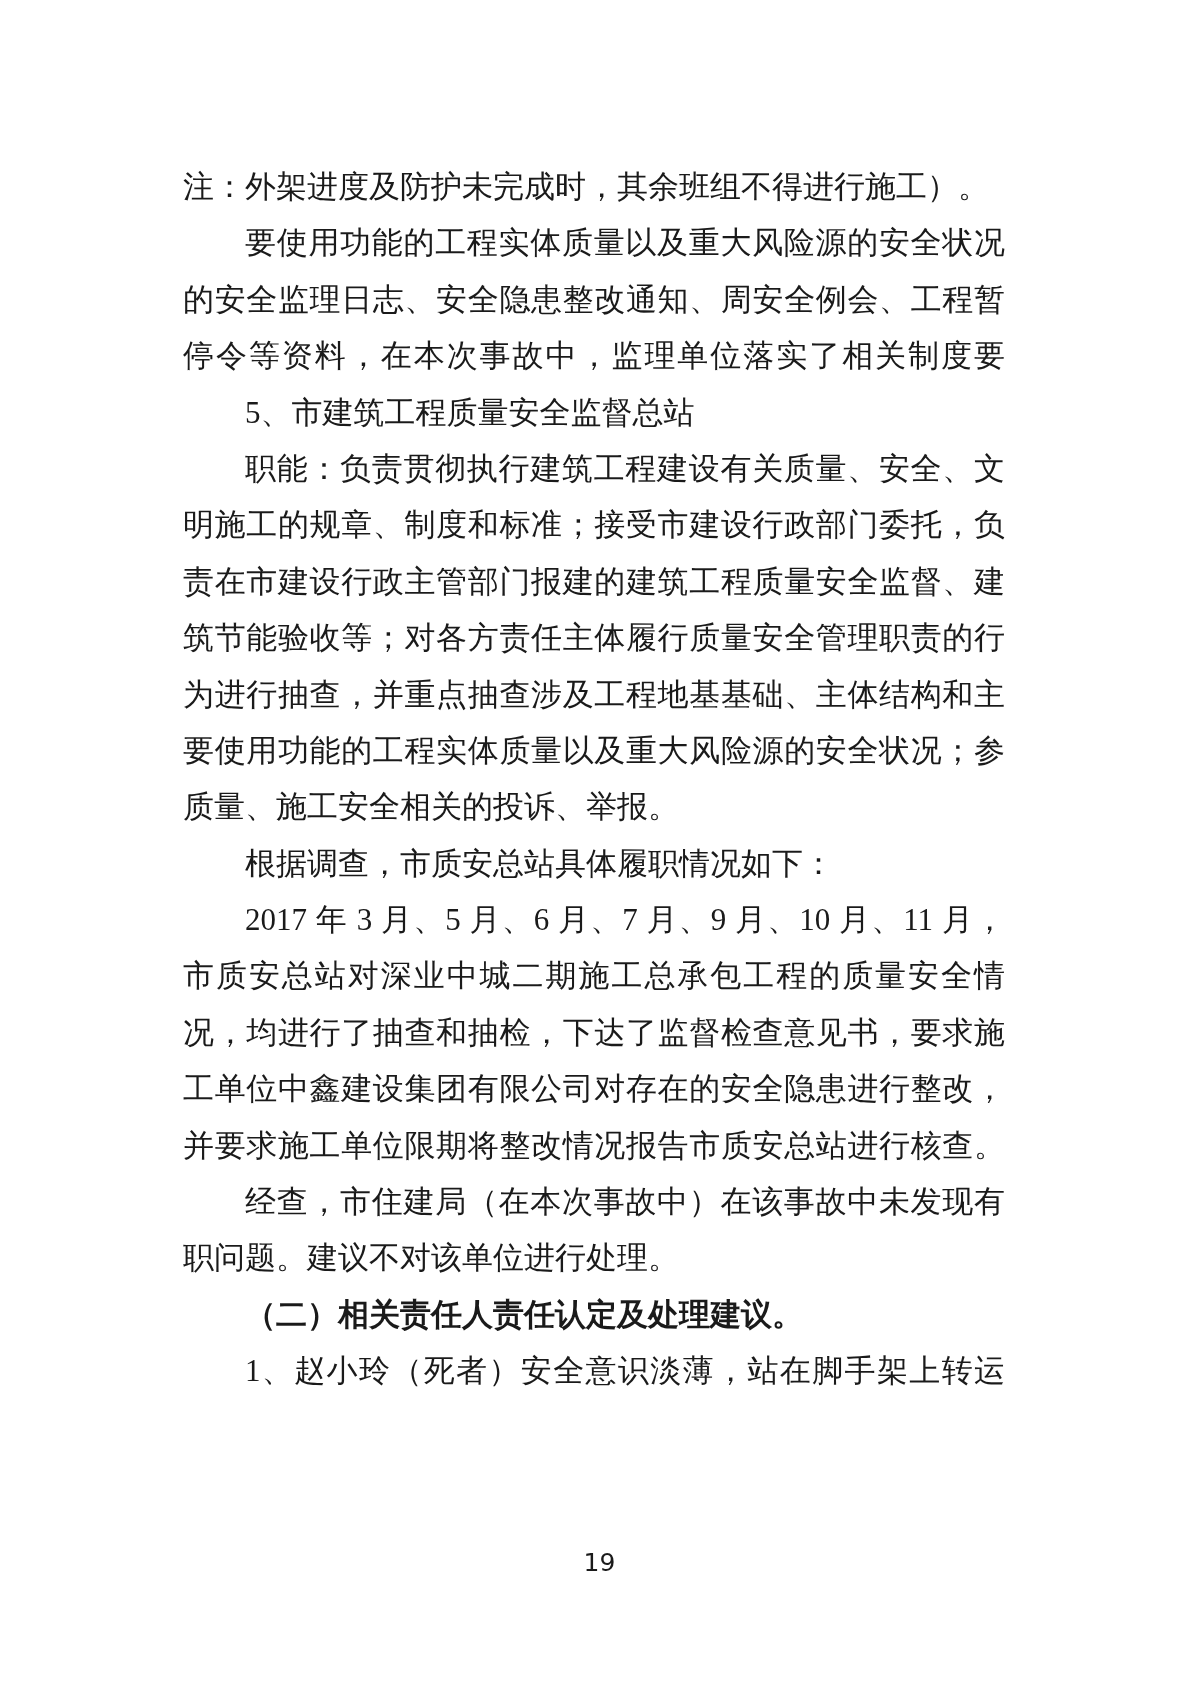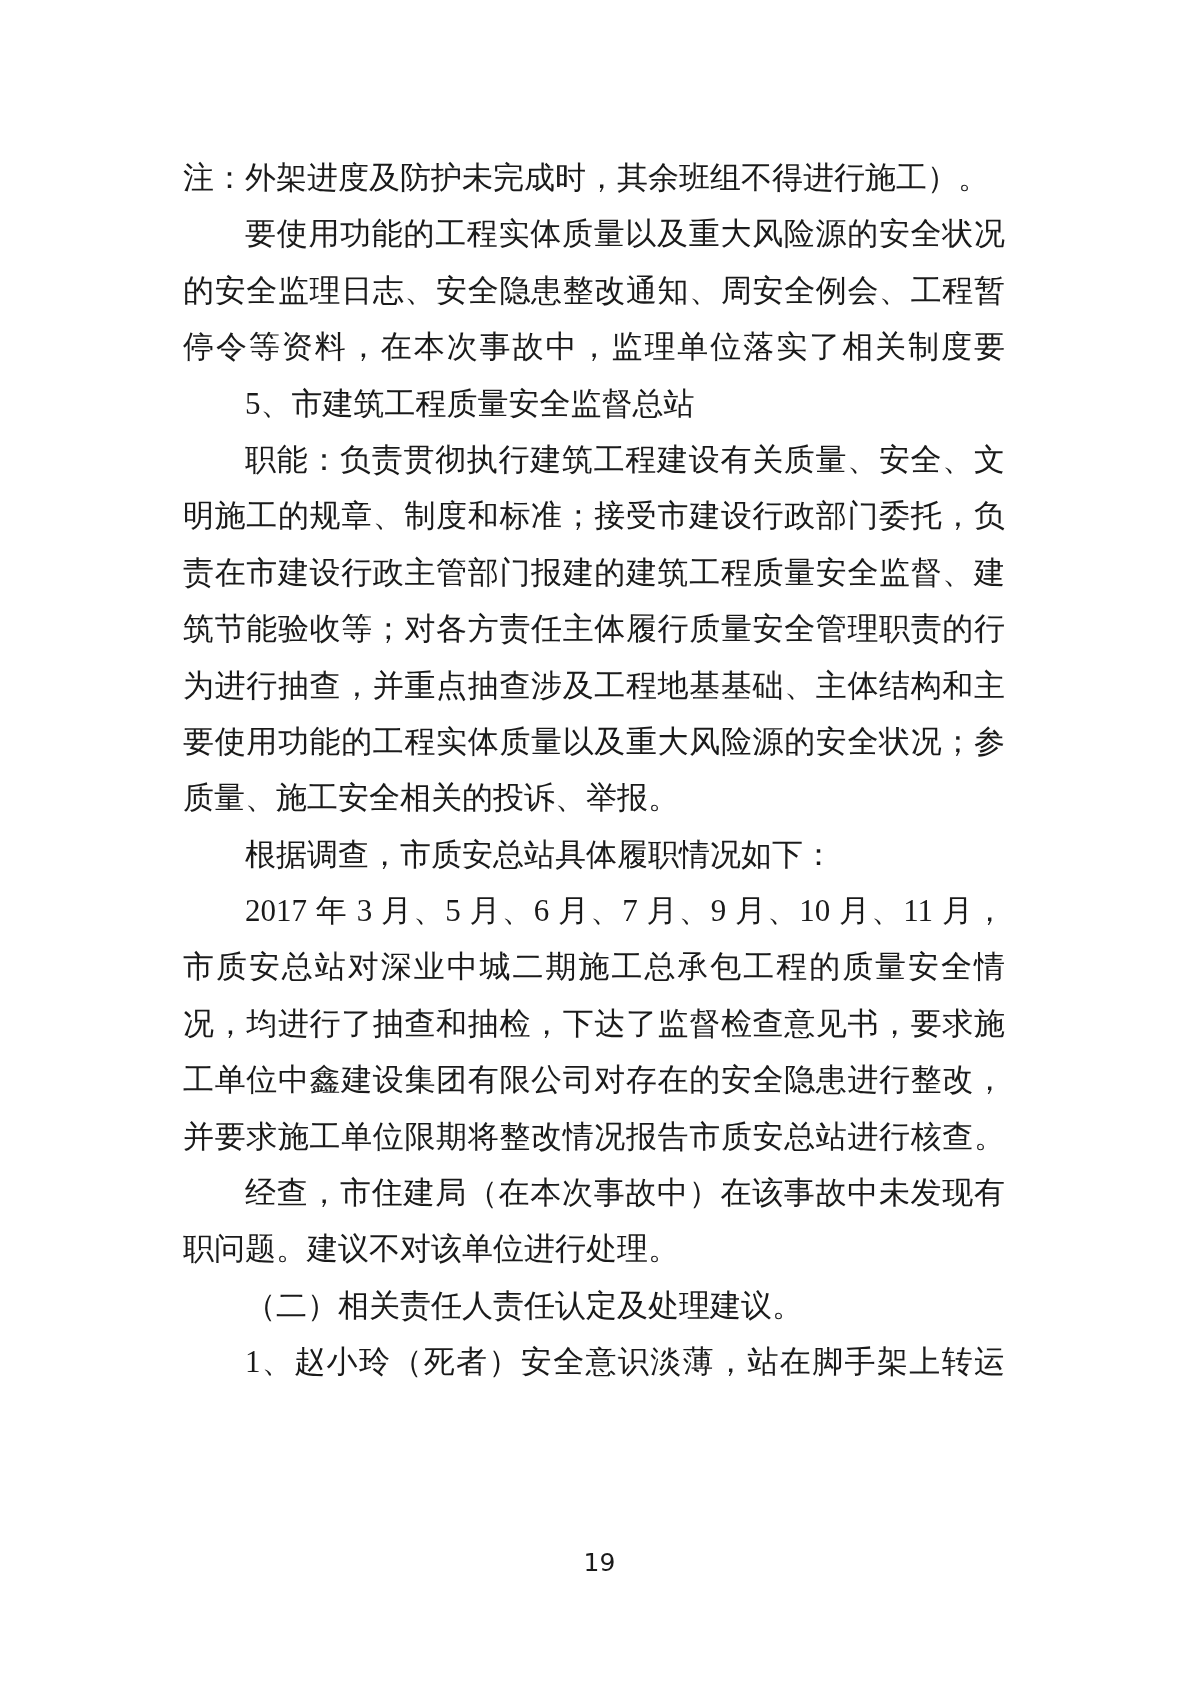--- a/index.html
+++ b/index.html
@@ -8,40 +8,40 @@
     width: 1199px;
     height: 1696px;
     background: #ffffff;
     font-family: "Liberation Serif", "DejaVu Serif", serif;
     color: #1a1a1a;
     overflow: hidden;
   }
   .content {
     position: absolute;
     left: 183px;
-    top: 150px;
+    top: 159px;
     width: 822px;
   }
   .line {
     font-size: 31px;
     height: 56.4px;
     line-height: 56.4px;
     overflow: hidden;
   }
   .just {
     text-align: justify;
     text-align-last: justify;
     text-justify: inter-character;
   }
   .end {
     text-align: left;
     white-space: nowrap;
   }
   .indent { text-indent: 62px; }
-  .bold { font-weight: normal; }
+  .bold { font-weight: bold; }
   .page-number {
     position: absolute;
     top: 1548px;
     left: 0;
     width: 100%;
     text-align: center;
     font-size: 25px;
     line-height: 30px;
     font-family: "DejaVu Sans", "Liberation Sans", sans-serif;
     color: #1a1a1a;

